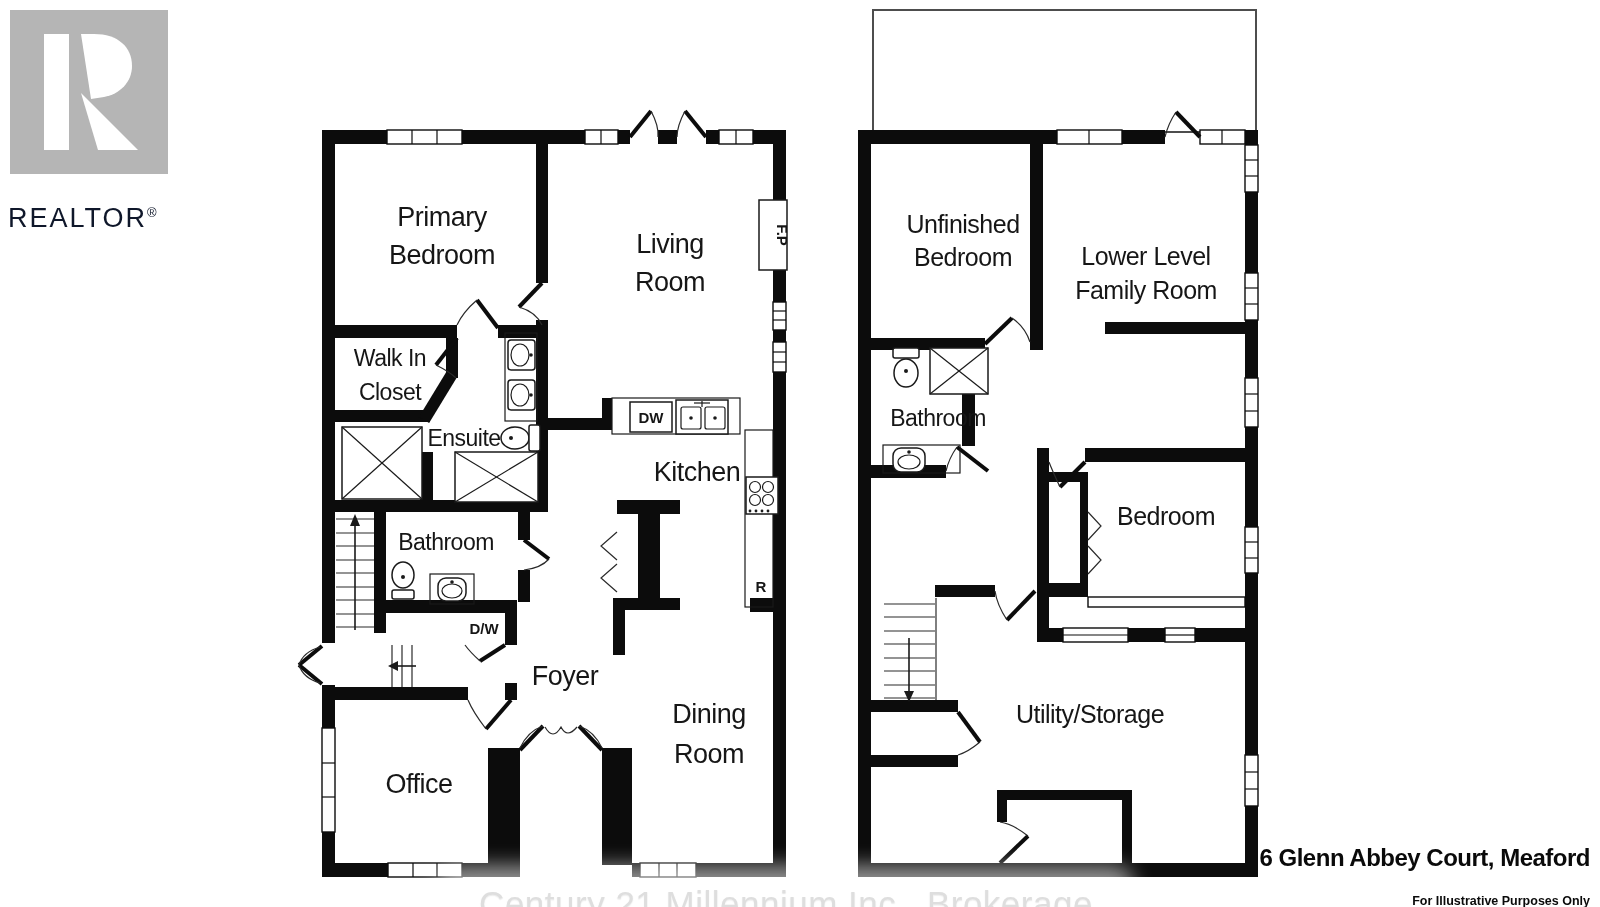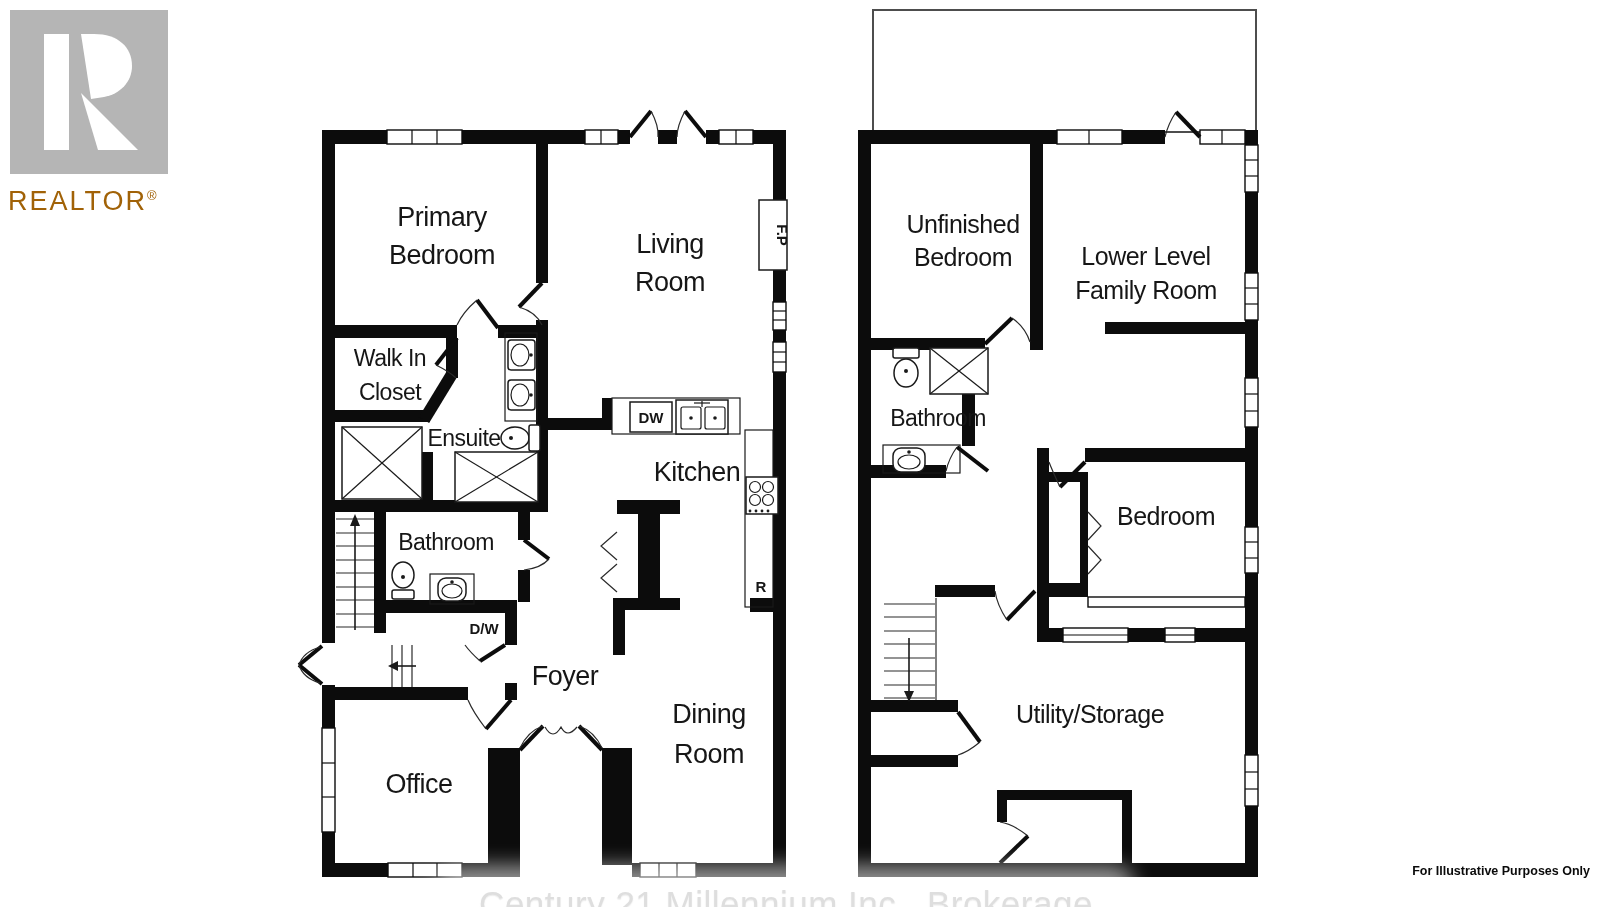--- a/index.html
+++ b/index.html
@@ -1,20 +1,20 @@
 <!DOCTYPE html>
 <html><head>
 <meta charset="utf-8">
 <style>
   html,body{margin:0;padding:0;background:#fff;}
   .page{position:relative;width:1600px;height:907px;background:#ffffff;overflow:hidden;
         font-family:"Liberation Sans",sans-serif;}
   
   .logo{position:absolute;left:8px;top:8px;width:200px;}
-  .logo-word{font-size:27px;letter-spacing:2px;color:#a16207;font-weight:500;margin-top:2px;}
+  .logo-word{font-size:27px;letter-spacing:2px;color:#0f172a;font-weight:500;margin-top:19px;}
   .logo-word sup{font-size:13px;}
   
   svg text{font-family:"Liberation Sans",sans-serif;fill:#161616;}
   .rm{font-size:27px;text-anchor:middle;letter-spacing:-0.5px;}
   .rs{font-size:23px;text-anchor:middle;letter-spacing:-0.5px;}
   .rl{font-size:25px;text-anchor:middle;letter-spacing:-0.5px;}
   .ap{font-size:15px;font-weight:bold;text-anchor:middle;}
   .wall{fill:#0c0c0c;}
   .win{fill:#ffffff;stroke:#0c0c0c;stroke-width:1.4;}
   .mull{stroke:#0c0c0c;stroke-width:1.2;}
@@ -387,16 +387,17 @@
         <text class="rs" x="938" y="426">Bathroom</text>
         <text class="rl" x="1166" y="525">Bedroom</text>
         <text class="rl" x="1090" y="723">Utility/Storage</text>
       </g>
     </g>
   </svg>
 
   <div class="watermark">Century 21 Millennium Inc., Brokerage</div>
 
   <div class="footer">
+    <div class="addr">6 Glenn Abbey Court, Meaford</div>
     <div class="disc">For Illustrative Purposes Only</div>
   </div>
 
 </div>
 
 </body></html>

